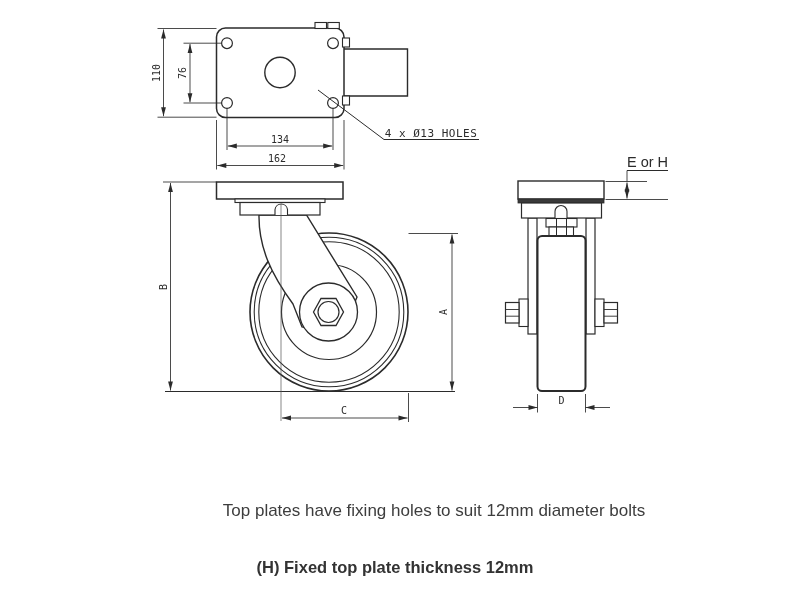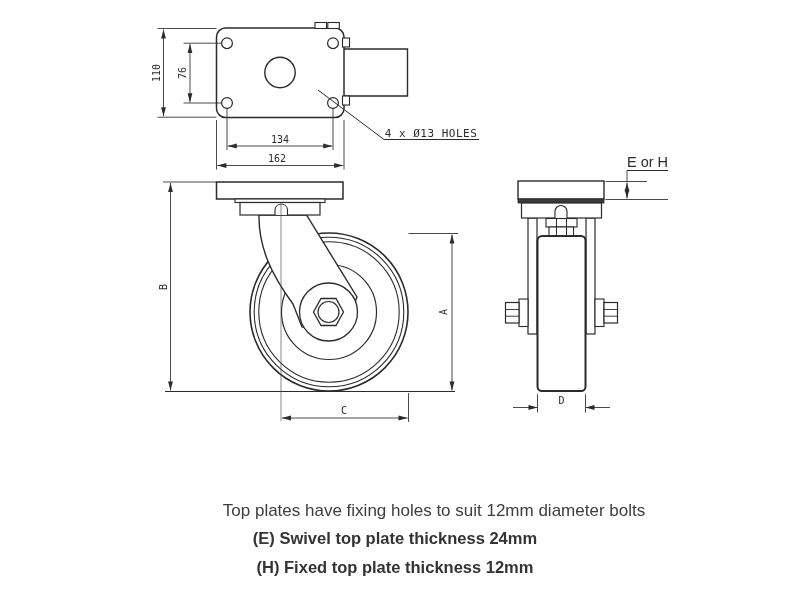--- a/index.html
+++ b/index.html
@@ -142,16 +142,15 @@
 
     <line x1="537.5" y1="394" x2="537.5" y2="412.5" stroke-width="0.85"></line>
     <line x1="585.5" y1="394" x2="585.5" y2="412.5" stroke-width="0.85"></line>
     <line x1="513" y1="407.5" x2="537.5" y2="407.5" stroke-width="0.85" marker-end="url(#arw)"></line>
     <line x1="610" y1="407.5" x2="585.5" y2="407.5" stroke-width="0.85" marker-end="url(#arw)"></line>
     <text class="dim-text" x="561.5" y="404" text-anchor="middle" stroke="none">D</text>
   </g>
 </svg>
 
   <div class="note-line1">Top plates have fixing holes to suit 12mm diameter bolts</div>
-  <div class="note-line2">(E) Swivel top plate thickness 24mm</div>
   <div class="note-line3">(H) Fixed top plate thickness 12mm</div>
 
 </div>
 
 </body></html>

